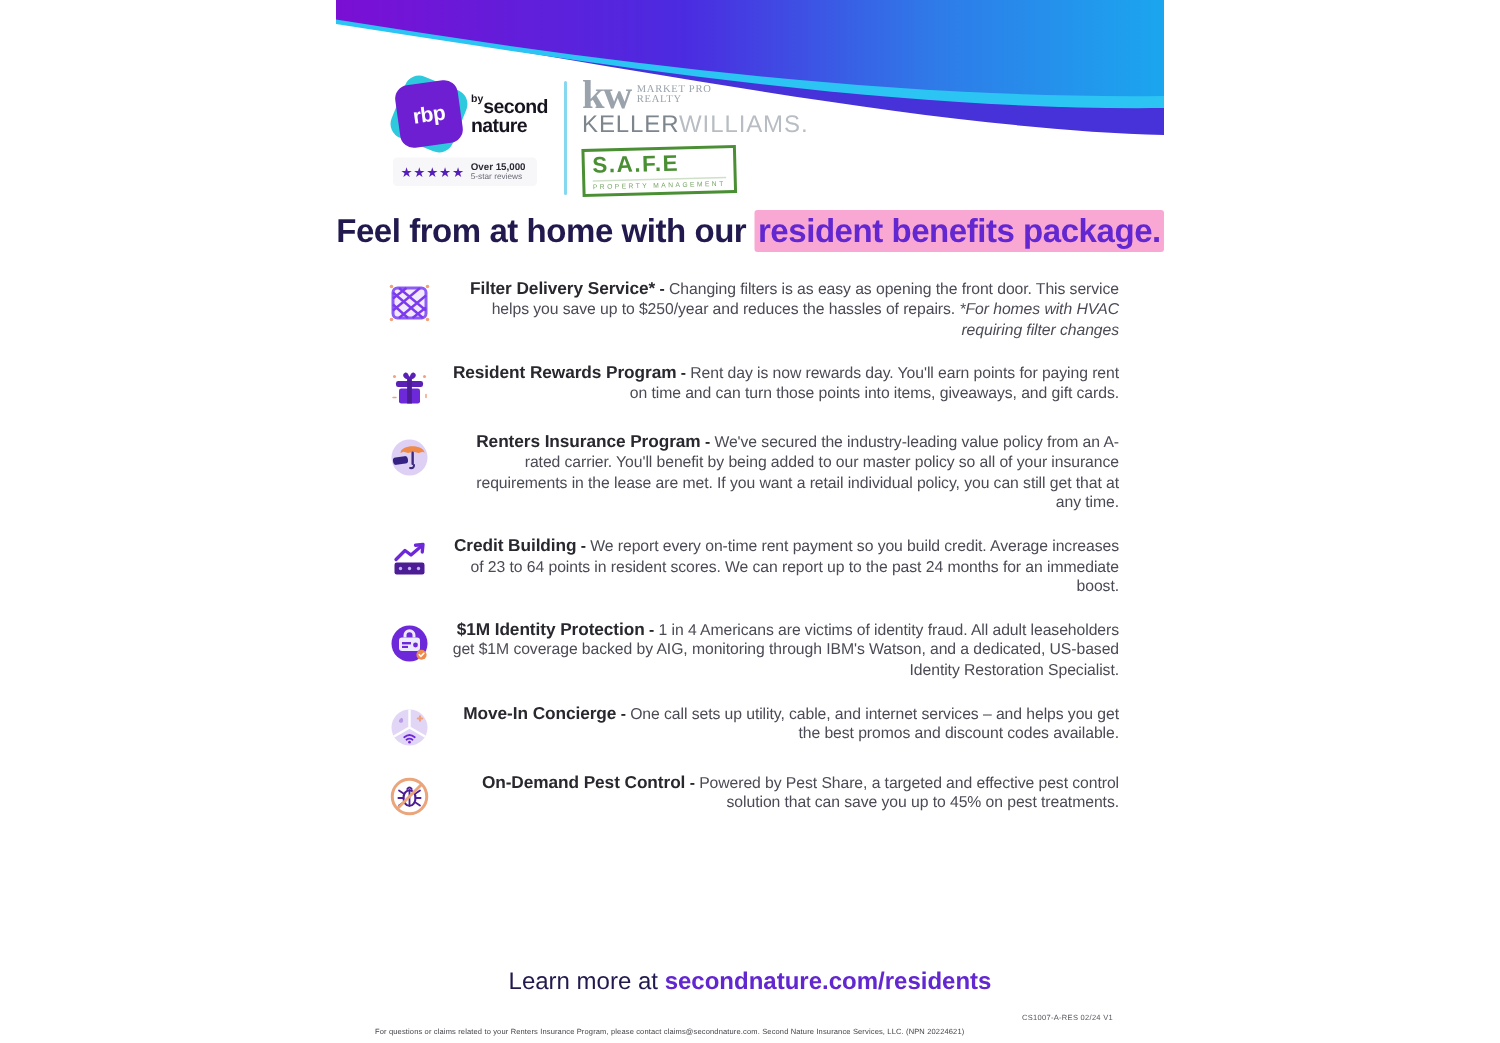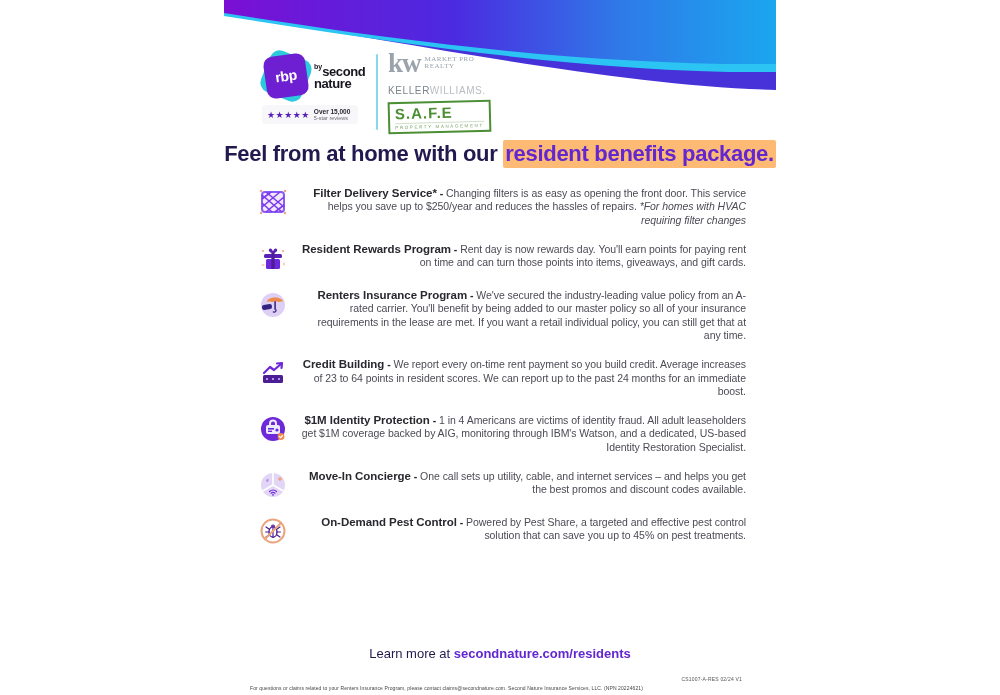--- a/index.html
+++ b/index.html
@@ -30,45 +30,45 @@
   .reviews-lines { line-height:1.1; }
   .reviews-l1 { font-size:6.5px; font-weight:bold; color:#2a2a33; display:block; }
   .reviews-l2 { font-size:5.5px; color:#6b6b74; display:block; }
   .logo-divider { width:2px; height:76px; background:#86d7f0; margin:2px 10px 0 8px; border-radius:1px; }
 
   .kw-col { padding-top:1px; }
   .kw-top { display:flex; align-items:flex-start;font-family:Liberation Serif, serif; }
   .kw-mark { font-size:27px; font-weight:bold; color:#9aa3ab; line-height:0.8; letter-spacing:-1px; }
   .kw-sub { margin-left:4px; line-height:1.05; padding-top:3px; }
   .kw-sub span { display:block; font-size:7px; color:#9aa3ab; letter-spacing:0.5px; }
-  .kw-bottom { font-size:10px; letter-spacing:0.6px; margin-top:10px; }
+  .kw-bottom { font-size:16px; letter-spacing:0.6px; margin-top:0; }
   .kw-keller { color:#7d858d; }
   .kw-williams { color:#b7bdc3; }
   .safe-box { display:inline-block; margin-top:5px; border:2px solid #4b8f35; padding:2px 5px 2px 5px; transform:rotate(-1.5deg); background:#fff; }
   .safe-name { color:#4b8f35; font-size:15px; font-weight:800; letter-spacing:1px; line-height:1; display:block; }
   .safe-sub { color:#7aa768; font-size:4.5px; letter-spacing:1.6px; display:block; border-top:1px solid #cfe0c8; margin-top:2px; padding-top:1px; }
 
   
   .heading { position:absolute; top:141px; left:0; width:552px; text-align:center; font-size:22px; letter-spacing:-0.3px; }
   .heading .h-plain { color:#221a4e; font-weight:600; }
-  .heading .h-accent { color:#6227d0; font-weight:800; background:#fdba74; padding:1px 2px 2px 2px; border-radius:2px; }
+  .heading .h-accent { color:#6227d0; font-weight:800; background:#f9a8d4; padding:1px 2px 2px 2px; border-radius:2px; }
 
   
   .benefits { position:absolute; top:186px; left:34px; width:488px;text-align:right; }
   .benefit { display:flex; margin-bottom:15px; }
   .b-icon { width:30px; height:30px; flex:0 0 30px; margin-right:13px; margin-top:1px; }
   .b-icon svg { display:block; }
   .b-text { font-size:10.5px; line-height:1.26; color:#4b4b55; letter-spacing:-0.05px; }
   .b-title { font-size:11.5px; font-weight:bold; color:#28282f; }
   .b-sep { font-weight:bold; color:#28282f; }
   .b-note { font-style:italic; }
   .b-note:empty { display:none; }
 
   
-  .learn-more { position:absolute; top:646px; left:0; width:552px; text-align:center; font-size:13px; color:#221a4e; }
+  .learn-more { position:absolute; top:646px; left:0; width:552px; text-align:center; font-size:16px; color:#221a4e; }
   .learn-link { color:#6227d0; font-weight:800; text-decoration:none; }
   .doc-code { position:absolute; right:34px; bottom:13px; font-size:5px; color:#55555c; letter-spacing:0.2px; }
   .fine-print { position:absolute; left:26px; bottom:4px; font-size:5px; color:#44444a; letter-spacing:0.1px; }
 </style>
 </head>
 <body>
 
 <div class="page">
 
   <div class="wave-wrap">

